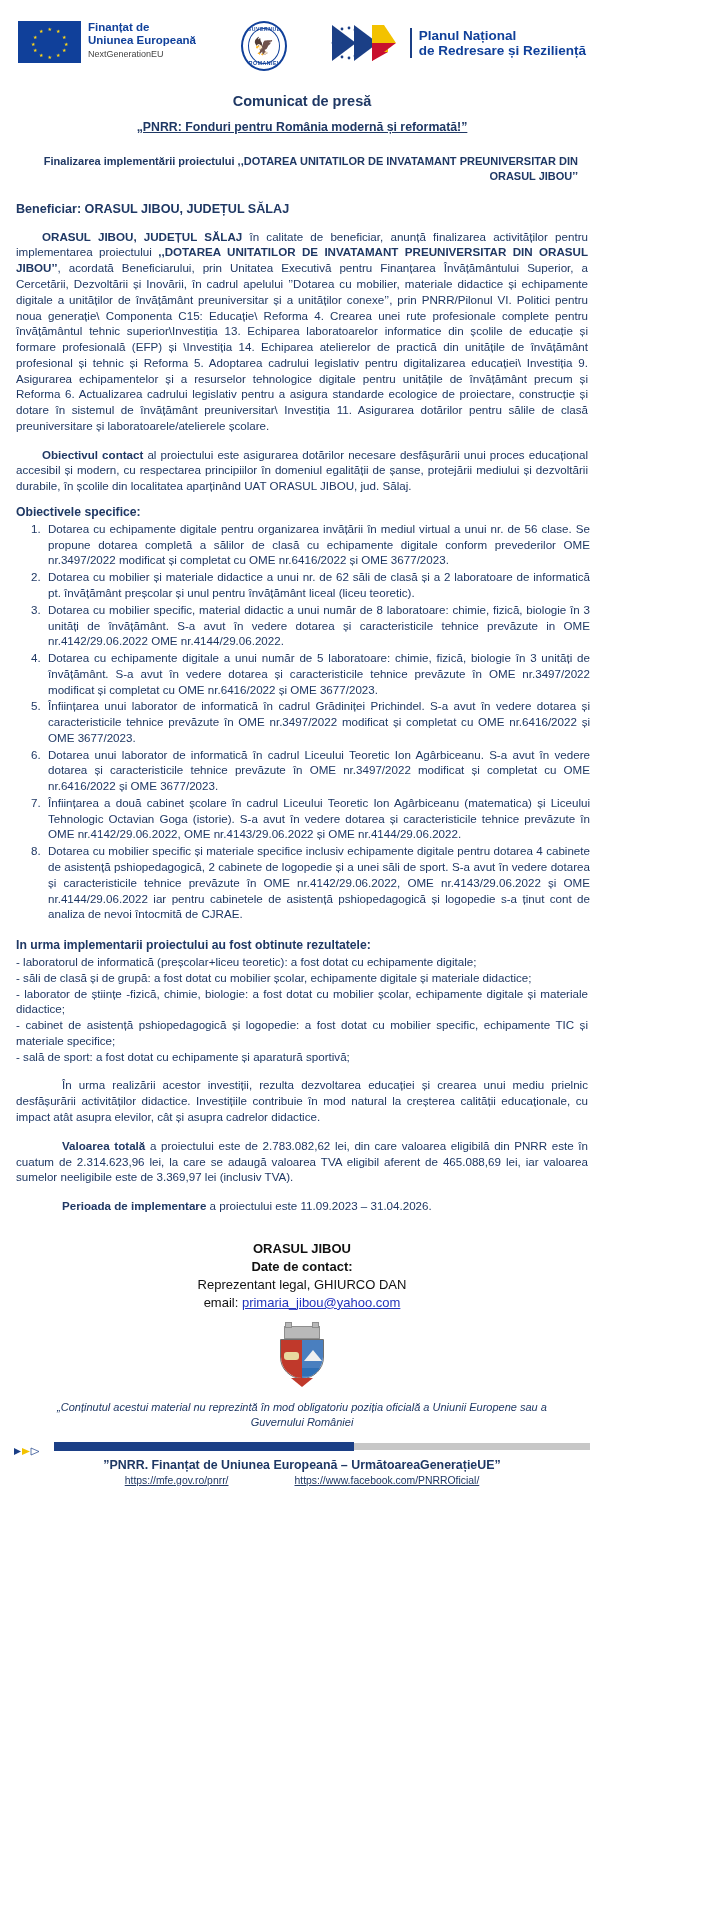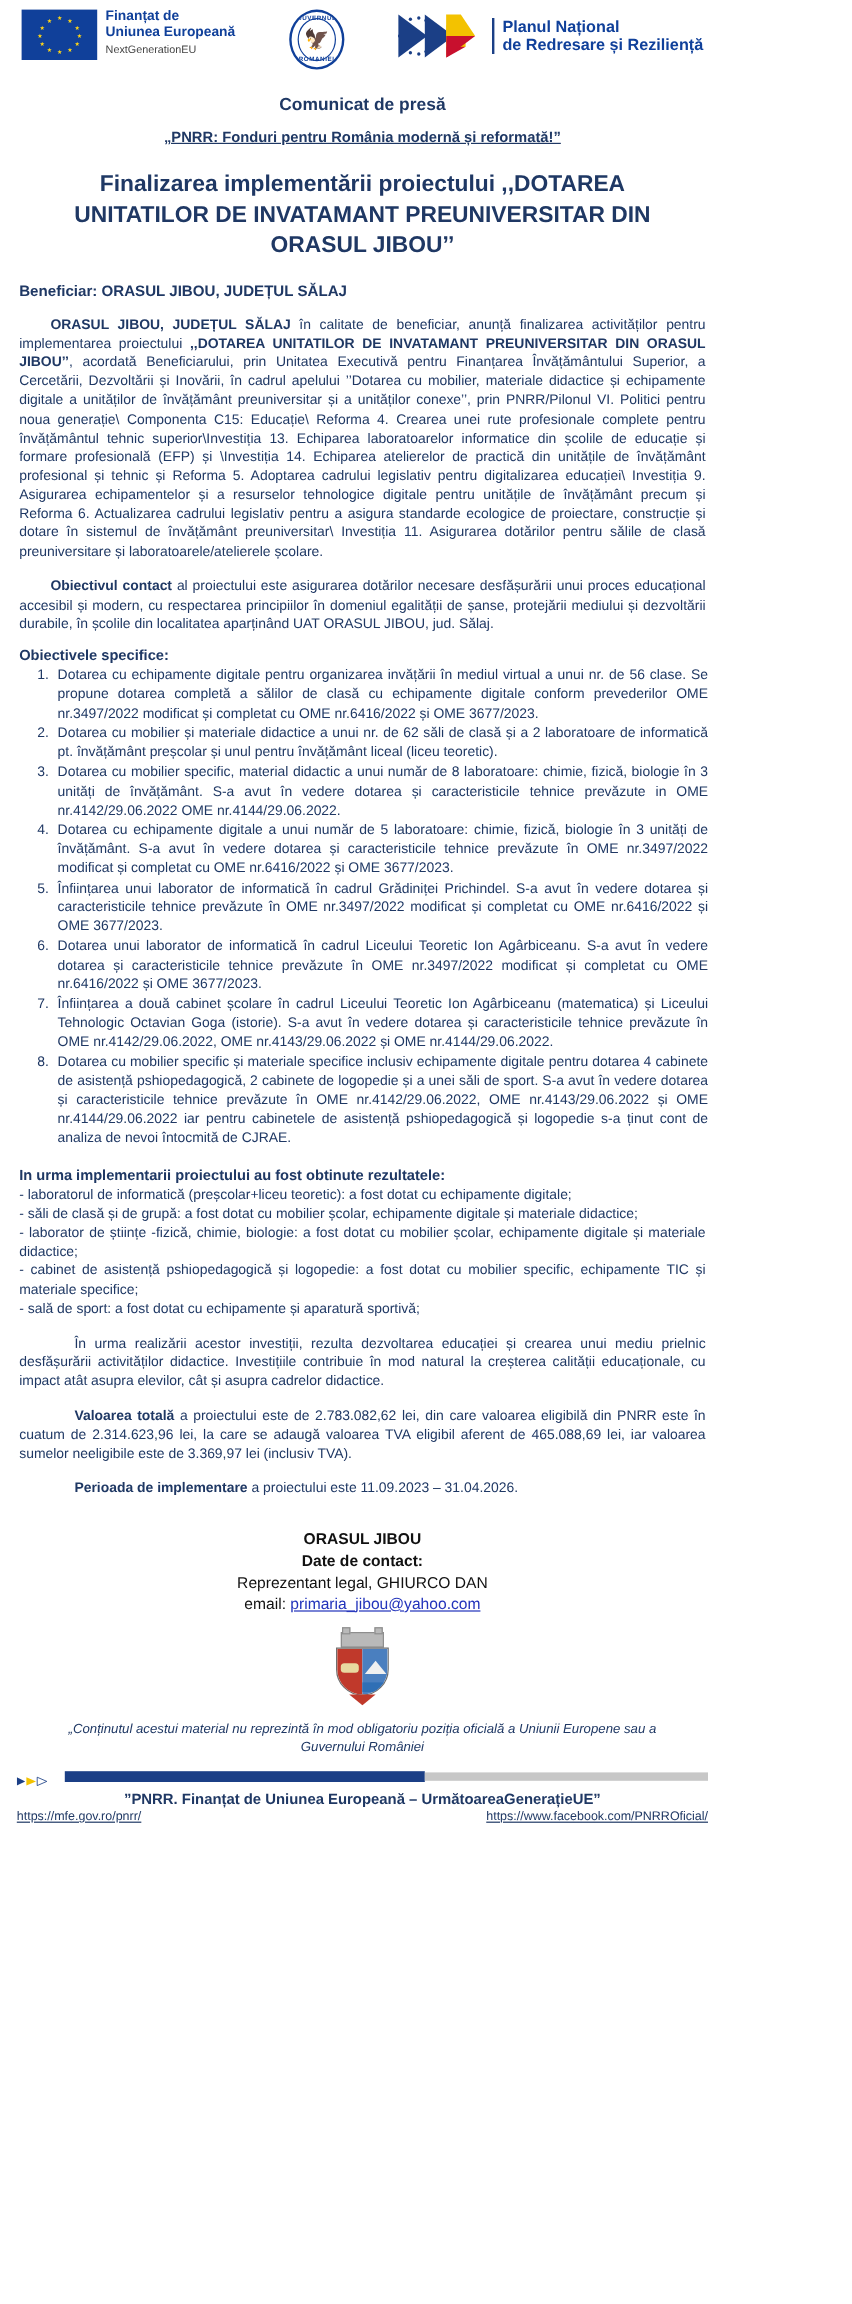--- a/index.html
+++ b/index.html
@@ -12,21 +12,21 @@
     height: 1920px;
     font-family: "Liberation Sans", sans-serif;
     color: #1f3864;
     overflow: hidden;
   }
   .page {
     width: 604px;
     height: 1920px;
     position: relative;
     box-sizing: border-box;
-    padding: 0 14px;
+    padding: 13px 14px;
   }
 
   
   .logo-bar {
     display: flex;
     align-items: flex-start;
     justify-content: space-between;
     padding: 8px 4px 4px 4px;
     height: 56px;
     box-sizing: border-box;
@@ -146,22 +146,22 @@
   }
   .t-slogan {
     text-align: center;
     font-size: 12.3px;
     font-weight: bold;
     margin-top: 11px;
     color: #1f3864;
     text-decoration: underline;
   }
   .t-project {
-    text-align: center;
-    font-size: 19px;
+    text-align: right;
+    font-size: 11px;
     font-weight: bold;
     margin-top: 20px;
     line-height: 1.35;
     color: #1f3864;
     padding: 0 12px;
   }
   .t-benef {
     font-size: 12.6px;
     font-weight: bold;
     margin-top: 18px;
@@ -339,21 +339,21 @@
   }
   .footer-title {
     text-align: center;
     font-size: 12.4px;
     font-weight: bold;
     margin-top: 7px;
     color: #1f3864;
   }
   .footer-links {
     display: flex;
-    justify-content: space-between;
+    justify-content: center;
     gap: 66px;
     margin-top: 3px;
     font-size: 10.4px;
   }
   .footer-links a {
     color: #1f3864;
     text-decoration: underline;
   }
 </style>
 </head>

